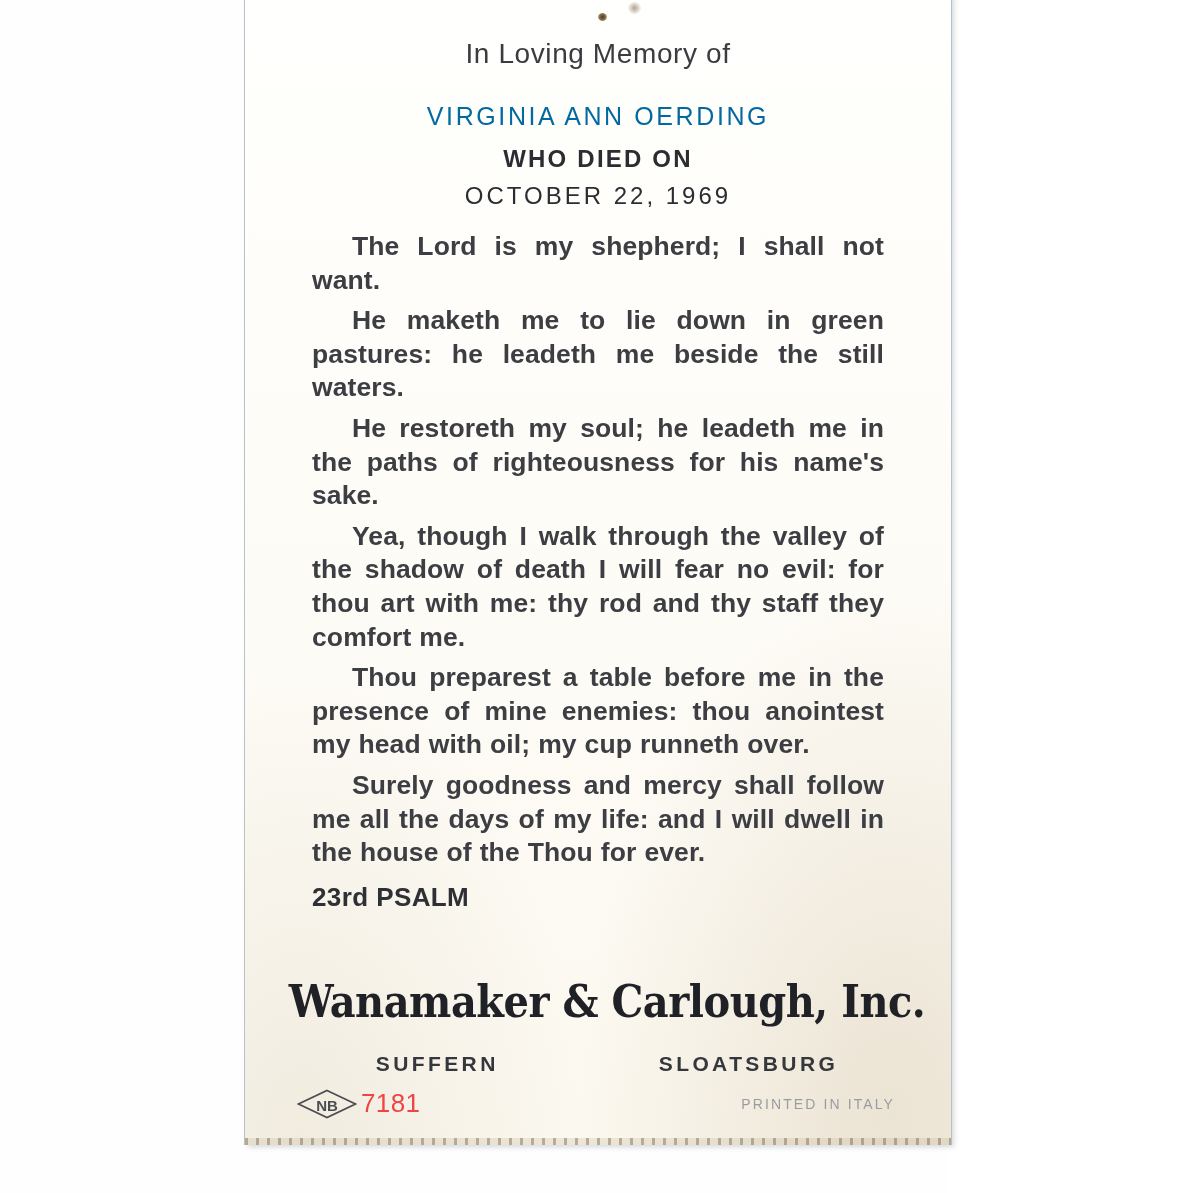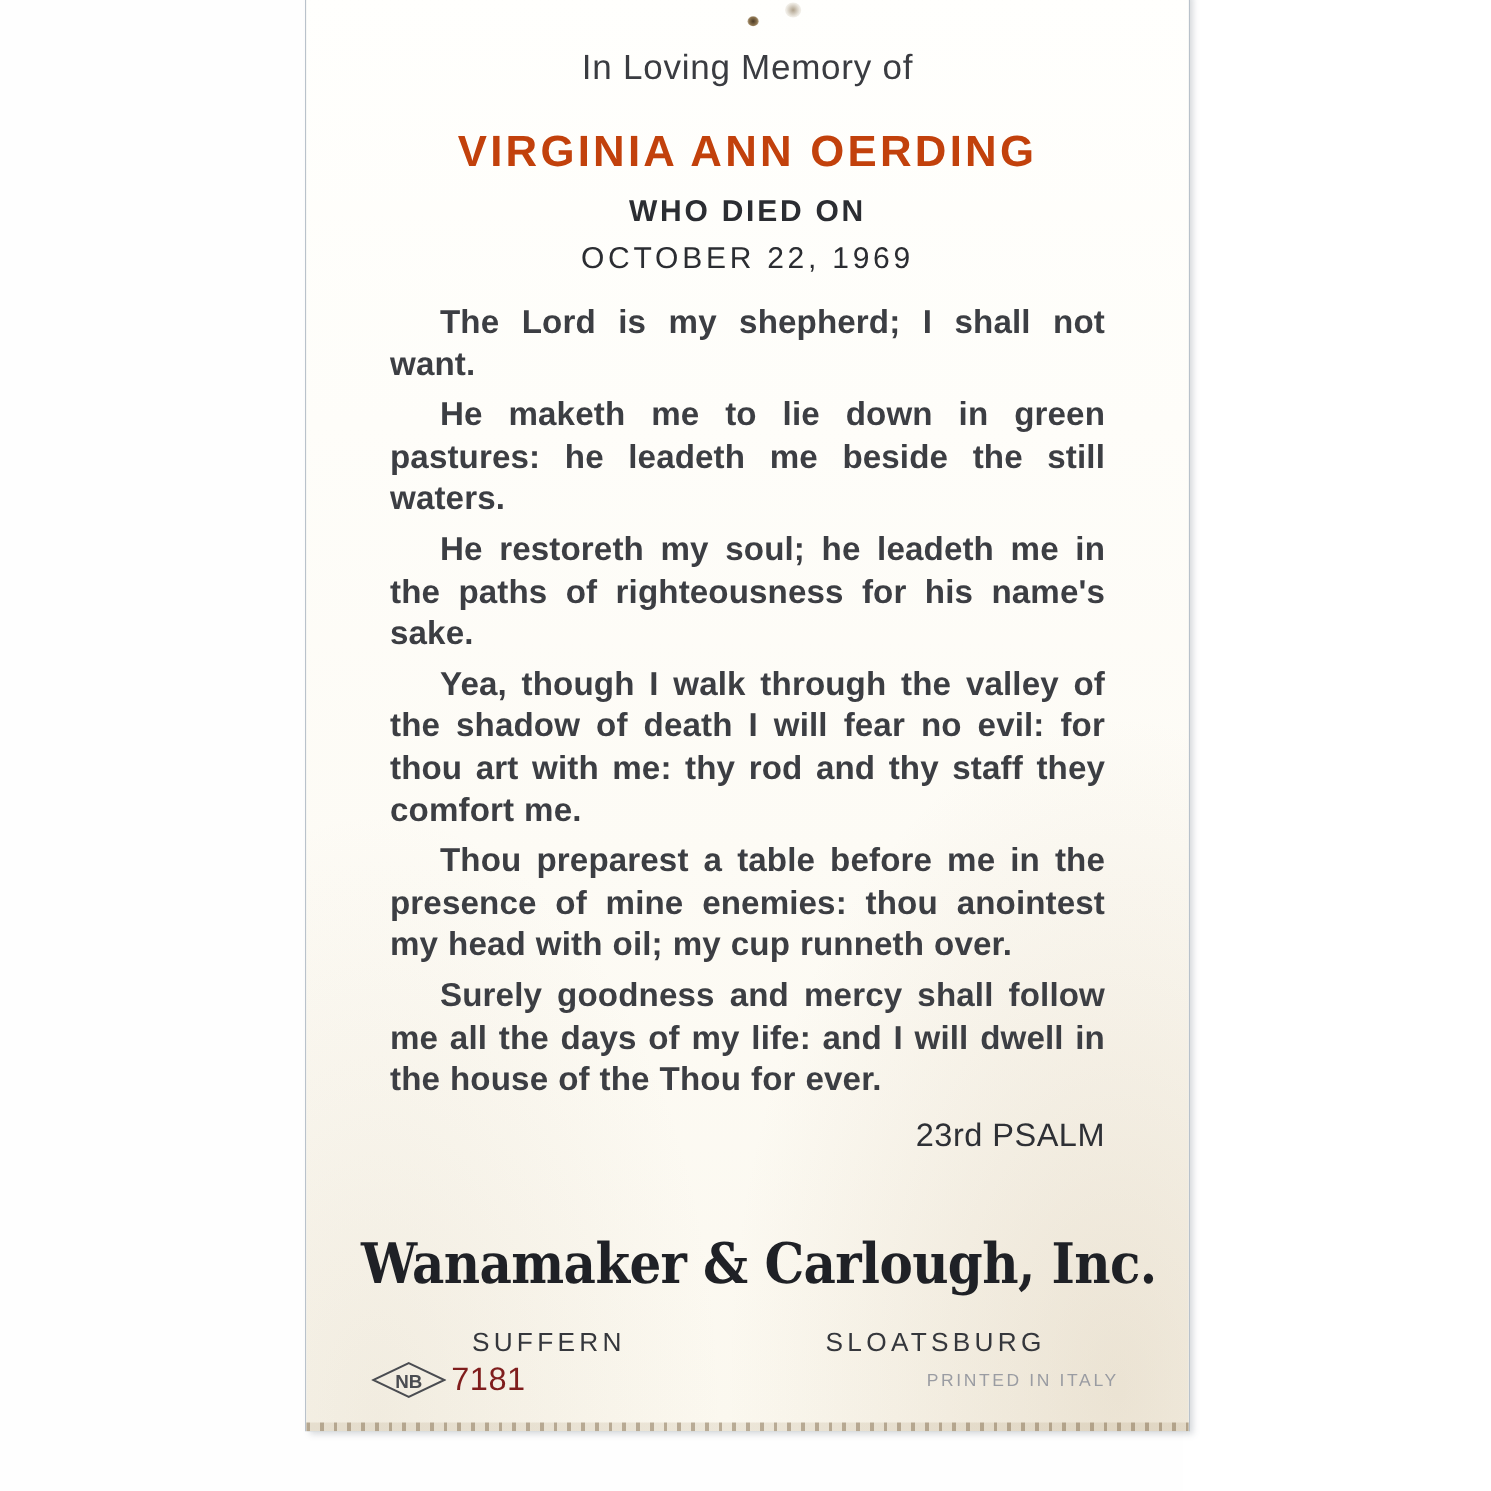--- a/index.html
+++ b/index.html
@@ -91,23 +91,23 @@
     padding-top: 44px;
   }
   .in-loving {
     font-size: 28px;
     color: #3a3c41;
     letter-spacing: .6px;
     font-weight: 500;
   }
   .deceased-name {
     margin-top: 32px;
-    font-size: 35px;
-    font-weight: bold;
-    color: #c2410c;
+    font-size: 25px;
+    font-weight: normal;
+    color: #0369a1;
     letter-spacing: 2.6px;
   }
   .who-died {
     margin-top: 14px;
     font-size: 24px;
     font-weight: bold;
     color: #2b2d32;
     letter-spacing: 2.2px;
   }
   .death-date {
@@ -129,23 +129,22 @@
     text-align-last: left;
     text-indent: 40px;
     font-size: 26.5px;
     line-height: 33.6px;
     font-weight: 600;
     letter-spacing: .1px;
     margin: 0 0 7px 0;
     word-spacing: .5px;
   }
   .psalm-attribution {
-    text-align: right;
     font-size: 26px;
-    font-weight: normal;
+    font-weight: bold;
     color: #2e3035;
     margin-top: 12px;
     letter-spacing: .4px;
   }
 
   
   #funeral-home {
     text-align: center;
     margin-top: 64px;
     padding-left: 18px;
@@ -168,21 +167,21 @@
     font-weight: 500;
   }
   .fh-locations {
     margin-top: 28px;
     display: flex;
     justify-content: center;
     gap: 160px;
     font-size: 21px;
     color: #35373c;
     letter-spacing: 3.4px;
-    font-weight: 400;
+    font-weight: 700;
   }
 
   
   #card-footer {
     position: absolute;
     left: 0; right: 0;
     bottom: 26px;
     display: flex;
     align-items: center;
     padding: 0 56px 0 52px;
@@ -193,21 +192,21 @@
     gap: 4px;
   }
   .nb-diamond {
     position: relative;
     width: 60px;
     height: 30px;
   }
   .nb-diamond svg { display: block; }
   .plate-number {
     font-size: 26px;
-    color: #7f1d1d;
+    color: #ef4444;
     letter-spacing: .4px;
     font-weight: 500;
   }
   .printed-in {
     margin-left: auto;
     font-size: 14px;
     color: #9a9ca2;
     letter-spacing: 2.1px;
     font-weight: 500;
   }

